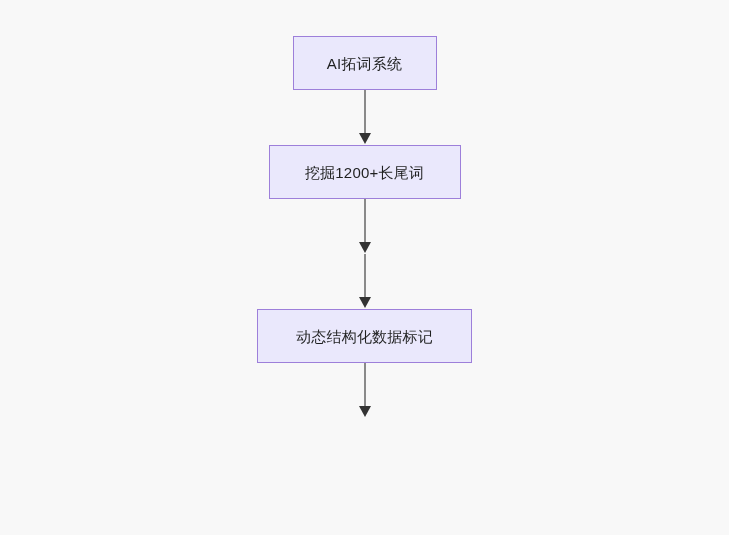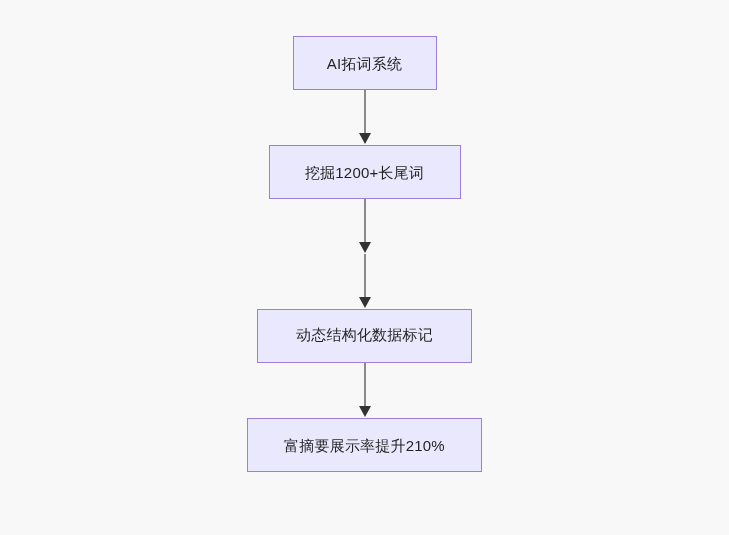--- a/index.html
+++ b/index.html
@@ -105,27 +105,24 @@
       <div class="stem"></div>
       <div class="arrowhead"></div>
     </div>
 
 
     <div class="connector">
       <div class="stem"></div>
       <div class="arrowhead"></div>
     </div>
 
-    <div class="node" style="width:215px;font-family:Liberation Mono, monospace;">
+    <div class="node" style="width:215px;">
       <span class="node-label">动态结构化数据标记</span>
     </div>
 
     <div class="connector">
       <div class="stem"></div>
       <div class="arrowhead"></div>
     </div>
 
-    <div class="node" style="width:235px;">
-      <span class="node-label">富摘要展示率提升210%</span>
-    </div>
 
   </div>
 </div>
 
 </body></html>

